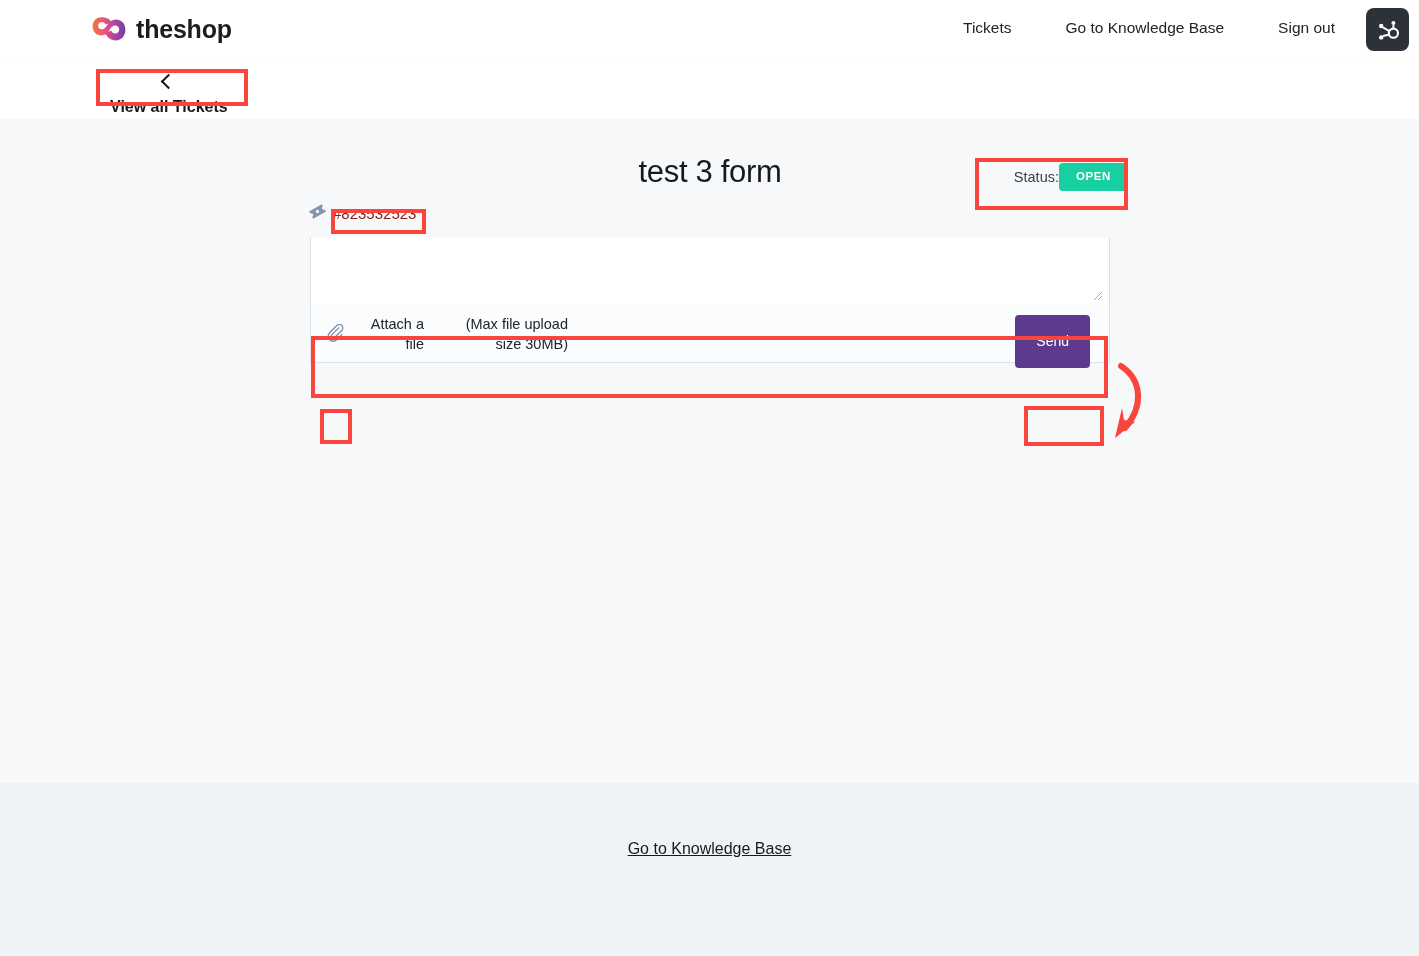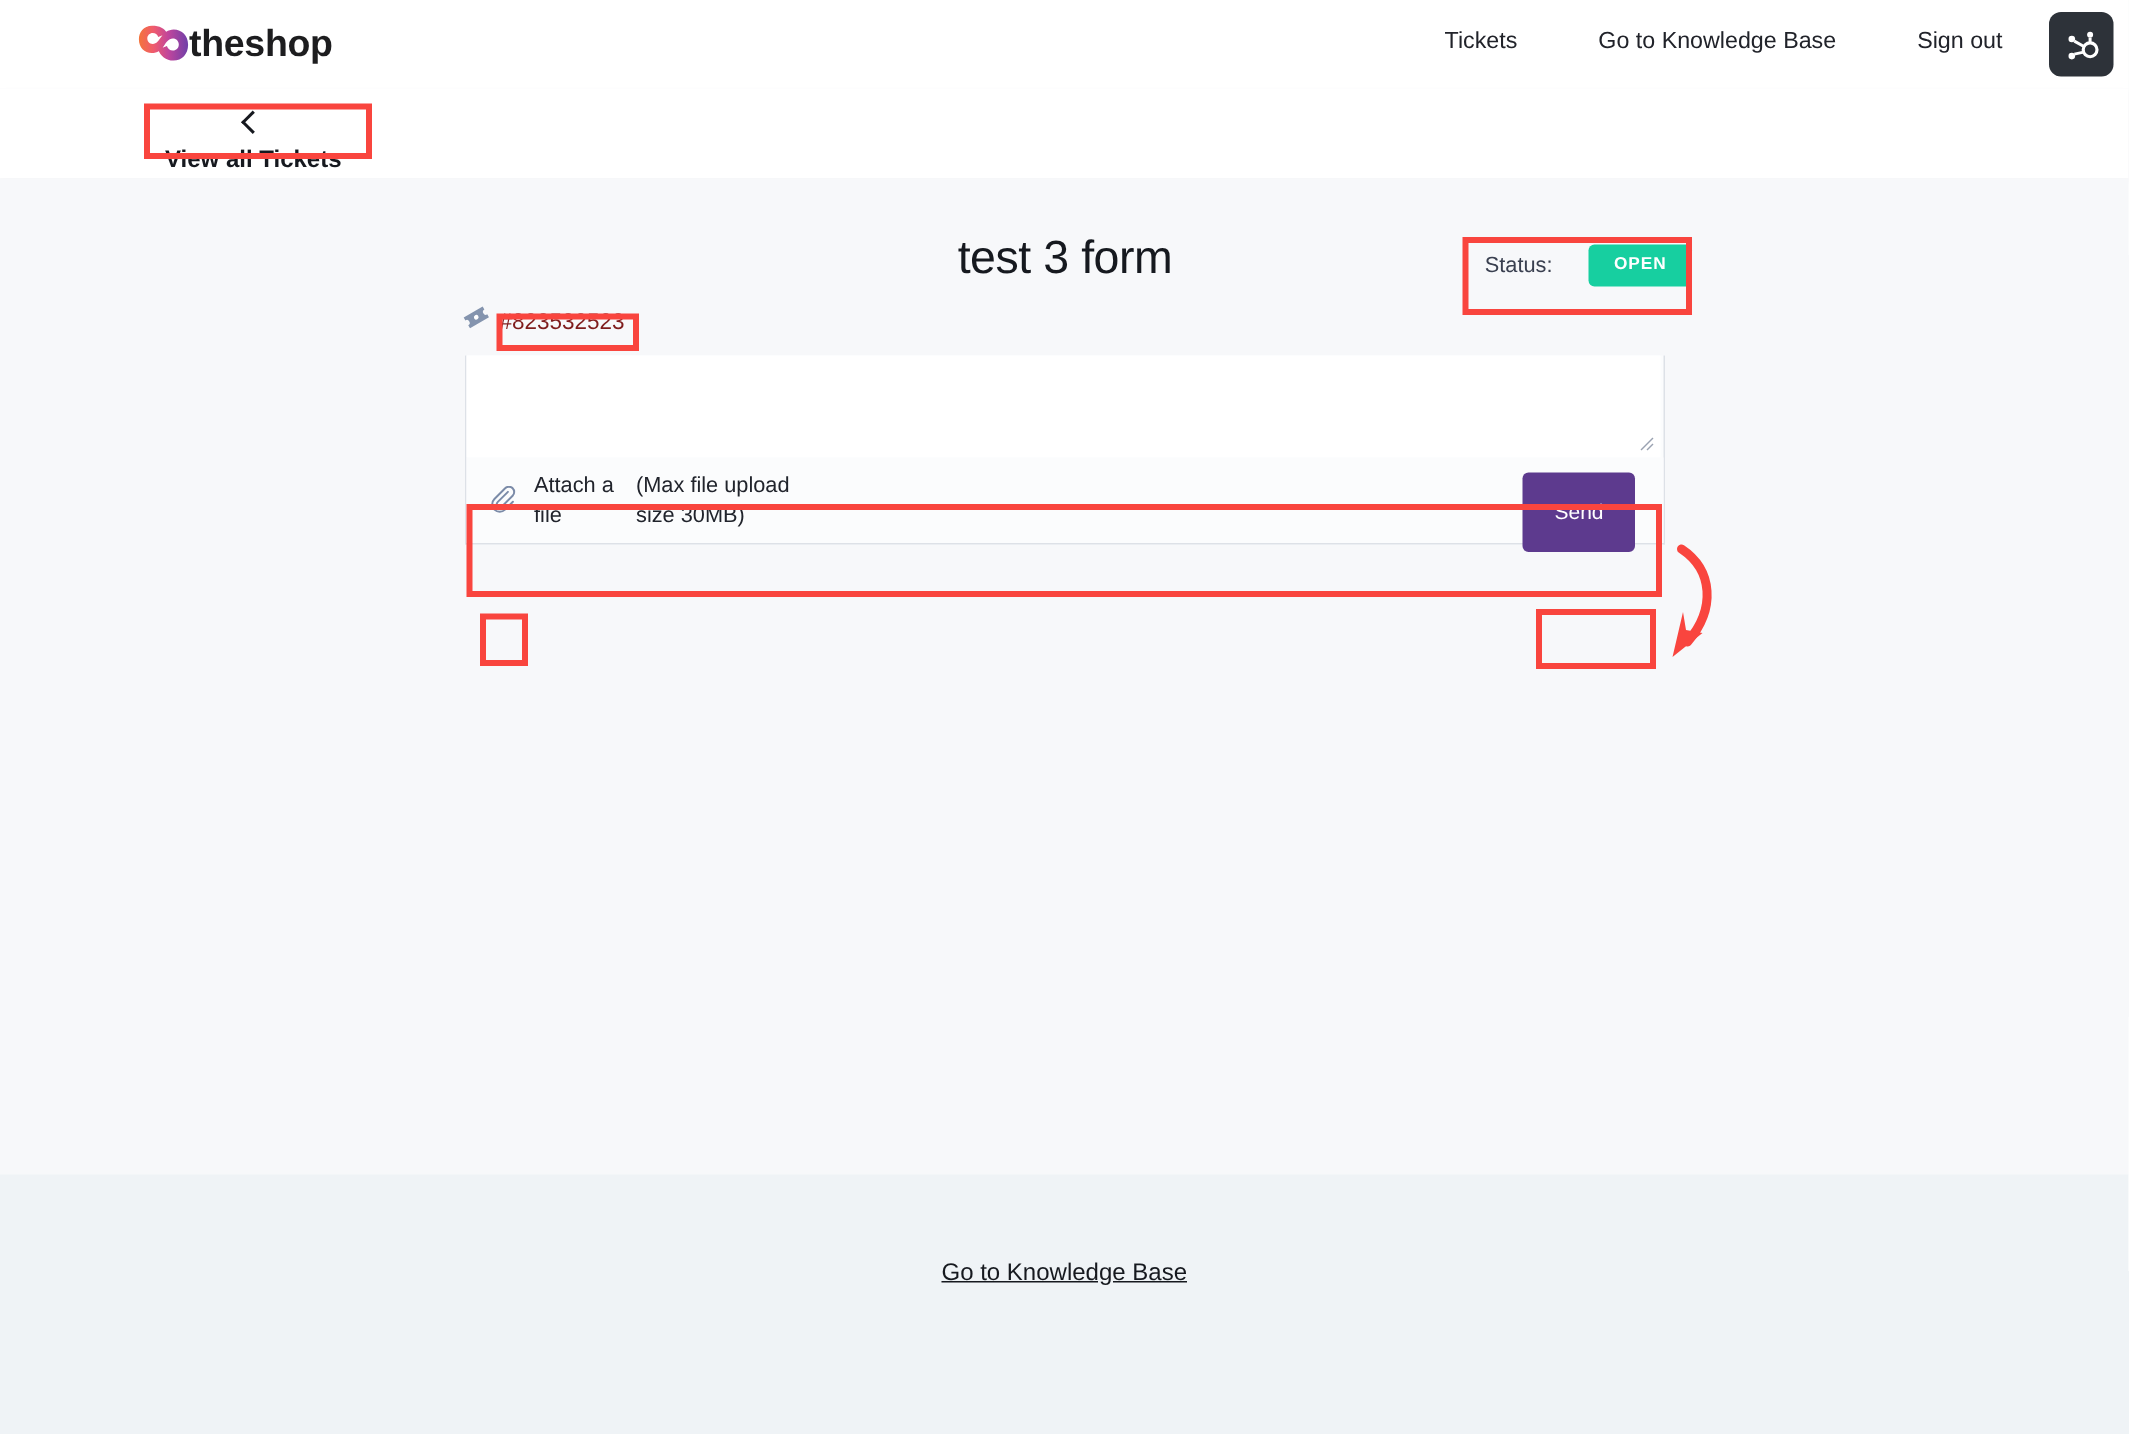--- a/index.html
+++ b/index.html
@@ -28,20 +28,21 @@
     background: #ffffff;
     display: flex;
     align-items: center;
   }
   .brand {
     position: absolute;
     left: 92px;
     top: 13px;
     display: flex;
     align-items: center;
+    gap: 10px;
     text-decoration: none;
   }
   .brand-mark { width: 34px; height: 32px; display: block; }
   .brand-name {
     font-size: 25px;
     font-weight: 600;
     color: #1d1d1f;
     letter-spacing: -0.2px;
     line-height: 1;
   }
@@ -149,21 +150,21 @@
     font-size: 15px;
     color: #7f1d1d;
     line-height: 1;
   }
   .status-box {
     position: absolute;
     right: -18px;
     top: 8px;
     display: flex;
     align-items: center;
-    gap: 24px;
+    gap: 0;
   }
   .status-label {
     font-size: 14.5px;
     color: #3a4050;
   }
   .status-pill {
     background: #17cfa0;
     color: #ffffff;
     font-size: 11.5px;
     font-weight: 700;
@@ -220,21 +221,22 @@
     position: relative;
     height: 57px;
     display: flex;
     align-items: center;
     padding: 0 12px 0 11px;
     background: #fbfcfd;
   }
   .attach-group {
     display: flex;
     align-items: center;
-    gap: 4px;
+    gap: 16px;
+    text-align: right;
   }
   .clip-btn {
     width: 28px; height: 30px;
     display: flex;
     align-items: center;
     justify-content: center;
     background: transparent;
     border: none;
     cursor: pointer;
     padding: 0;

